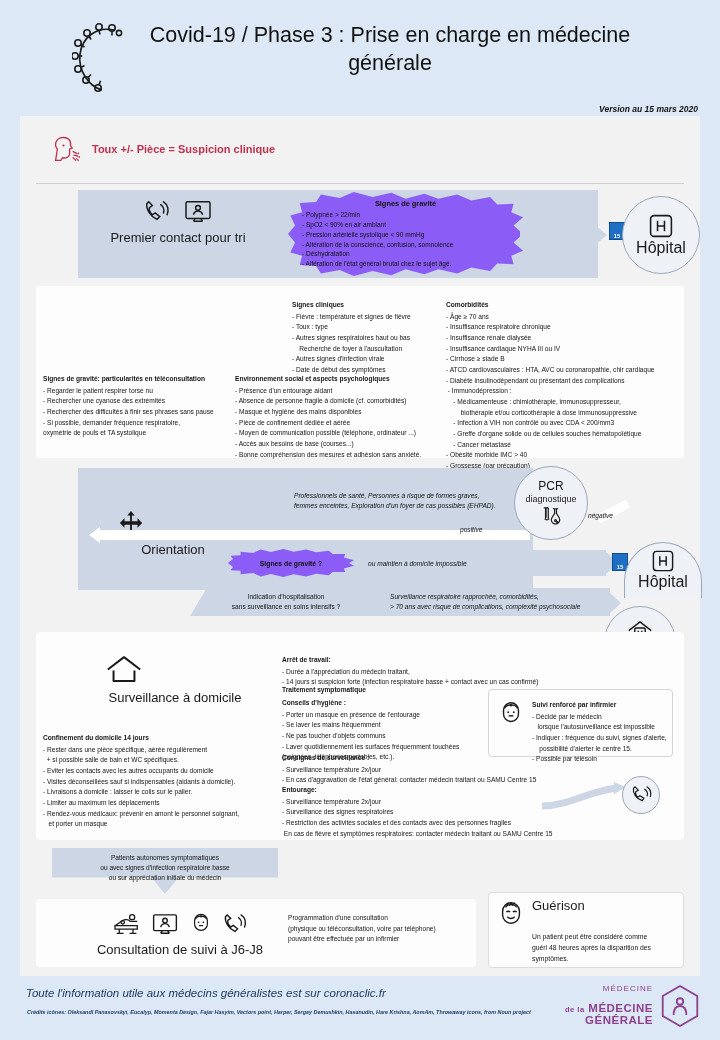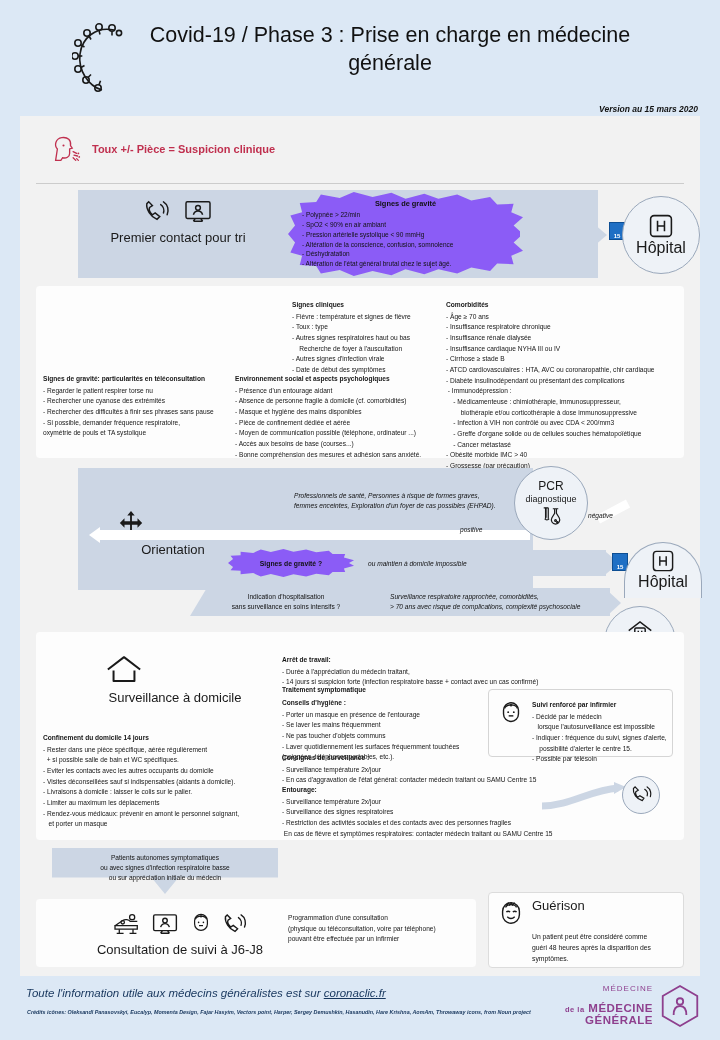--- a/index.html
+++ b/index.html
@@ -111,21 +111,21 @@
     position: absolute; background: #ccd6e4;
     clip-path: polygon(0% 0%, 100% 0%, 100% 64%, 56% 64%, 50% 100%, 44% 64%, 0% 64%);
   }
 
   
   .footer { position: absolute; left: 0; top: 976px; width: 720px; height: 64px; background: #dce8f5; }
   .foot-main {
     position: absolute; left: 26px; top: 11px;
     font-size: 11.5px; font-style: italic; color: #17365d;
   }
-  .foot-main .link { text-decoration: underline; }
+  .foot-main .link { }
   .credits {
     position: absolute; left: 27px; top: 33px;
     font-size: 5.4px; font-style: italic; font-weight: bold; color: #17365d;
   }
   .logo { position: absolute; right: 20px; top: 8px; display: flex; align-items: center; gap: 7px; }
   .logo-text { text-align: right; color: #8e3f8e; line-height: 1.08; }
   .logo-text .l1 { font-size: 8px; letter-spacing: 1px; }
   .logo-text .l2 { font-size: 11.5px; font-weight: bold; letter-spacing: .5px; margin-top: 8px; }
   .logo-text .l3 { font-size: 11.5px; font-weight: bold; letter-spacing: .5px; }
   .logo-text .pre { font-size: 7.5px; }

